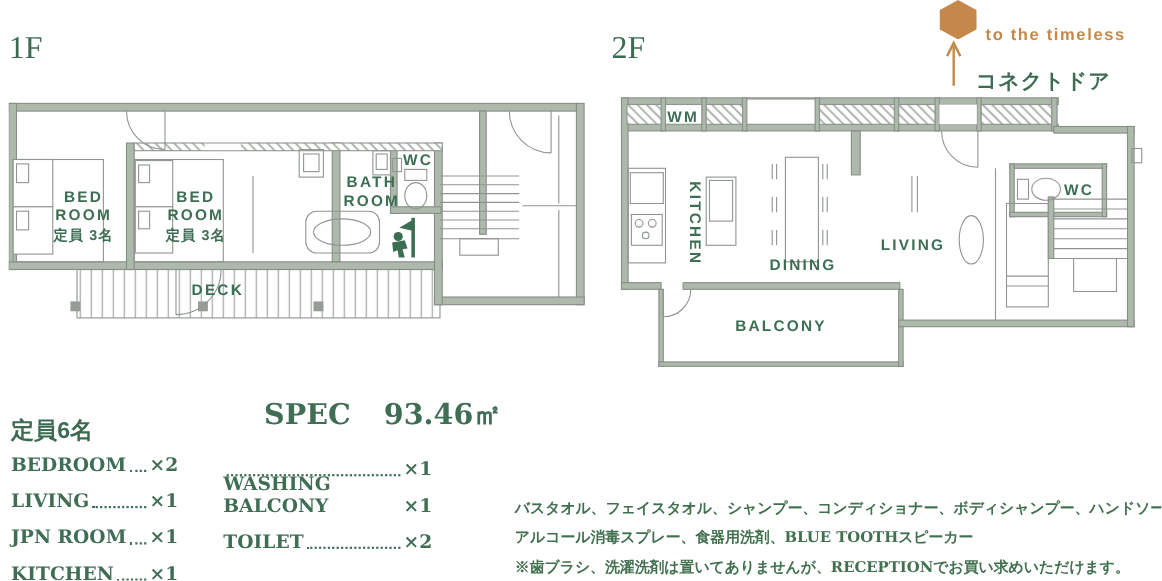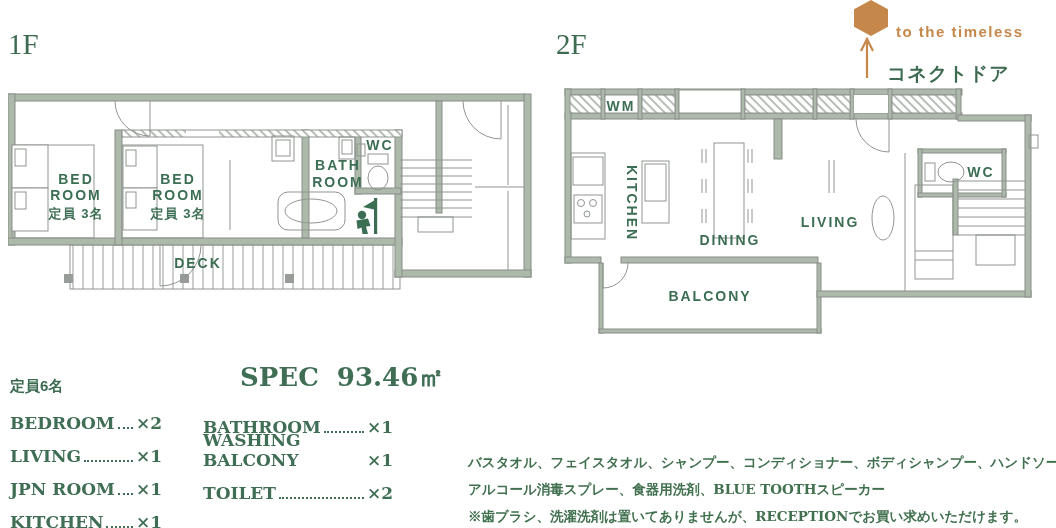--- a/index.html
+++ b/index.html
@@ -5,22 +5,22 @@
   html,body{margin:0;padding:0;background:#fff;}
   .canvas{position:relative;width:1056px;height:528px;background:#ffffff;overflow:hidden;
           font-family:"Liberation Sans",sans-serif;}
   .abs{position:absolute;}
   .floor-title{font-family:"Liberation Serif",serif;font-size:29px;color:#3d6b51;line-height:1;}
   .hex{width:34px;height:36px;background:#c5884a;
        clip-path:polygon(50% 0,100% 26%,100% 74%,50% 100%,0 74%,0 26%);}
   .timeless{color:#c5884a;font-weight:bold;font-size:15px;letter-spacing:1.5px;margin-top:14px;}
   .connect{color:#3d6b51;font-weight:bold;font-size:19px;letter-spacing:1px;}
   .brand{font-family:"DejaVu Serif",serif;font-size:37px;font-weight:600;color:#44705a;letter-spacing:1px;line-height:1;}
-  .cap6{font-weight:bold;font-size:15px;color:#3d6b51;}
-  .specrow{display:flex;gap:18px;font-family:"DejaVu Serif",serif;font-size:26px;font-weight:600;color:#3f6e55;line-height:1;}
+  .cap6{font-weight:bold;font-size:21px;color:#3d6b51;}
+  .specrow{display:flex;gap:30px;font-family:"DejaVu Serif",serif;font-size:26px;font-weight:600;color:#3f6e55;line-height:1;}
   .speclist{display:flex;flex-direction:column;}
   .srow{display:flex;align-items:flex-end;font-family:"DejaVu Serif",serif;font-weight:bold;
         font-size:17px;color:#3f6e55;height:20px;margin-bottom:13px;}
   .srow .lead{flex:1;border-bottom:2px dotted #3f6e55;margin:0 3px 4px 3px;}
   .amen{font-family:"DejaVu Serif",serif;font-weight:600;font-size:13.5px;color:#41704f;line-height:27px;white-space:nowrap;}
   
   .pl{font-family:"Liberation Sans",sans-serif;font-weight:bold;fill:#3c6e53;letter-spacing:2px;
       font-size:14px;text-anchor:middle;}
   .pl-cap{font-size:13px;letter-spacing:1px;}
 </style>
@@ -262,21 +262,20 @@
     </div>
     <div class="srow">
       <span>KITCHEN</span>
         <span class="lead"></span>
         <span>×1</span>
     </div>
   </div>
 
   <div class="abs speclist" style="left:203px;top:417px;width:190px">
     <div class="srow">
-      <span>BATHROOM</span>
         <span class="lead"></span>
         <span>×1</span>
     </div>
     <div class="srow">
       <span>WASHING BALCONY</span>
         <span class="lead"></span>
         <span>×1</span>
     </div>
     <div class="srow">
       <span>TOILET</span>

